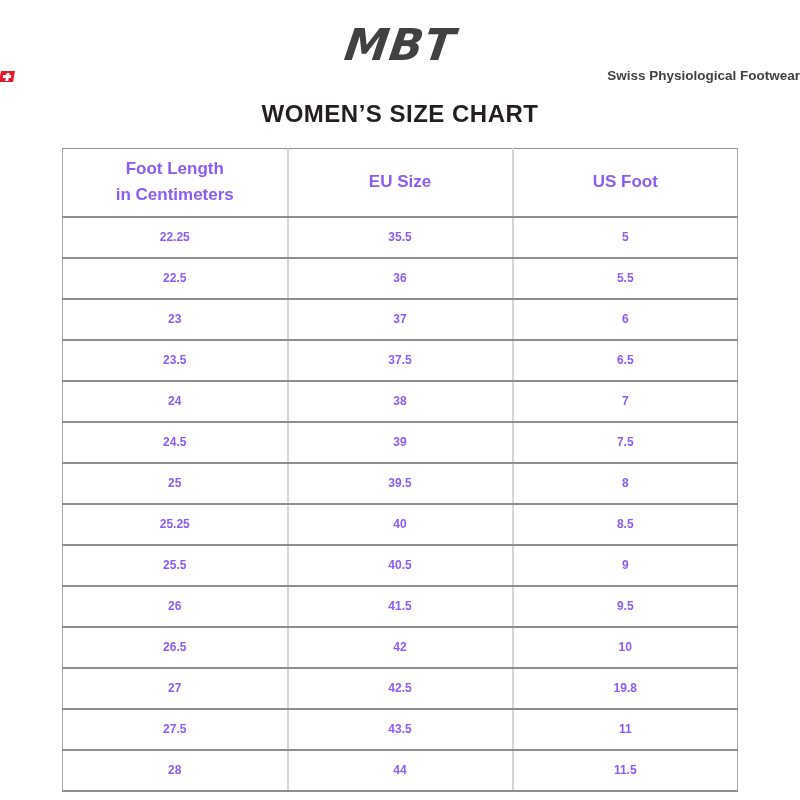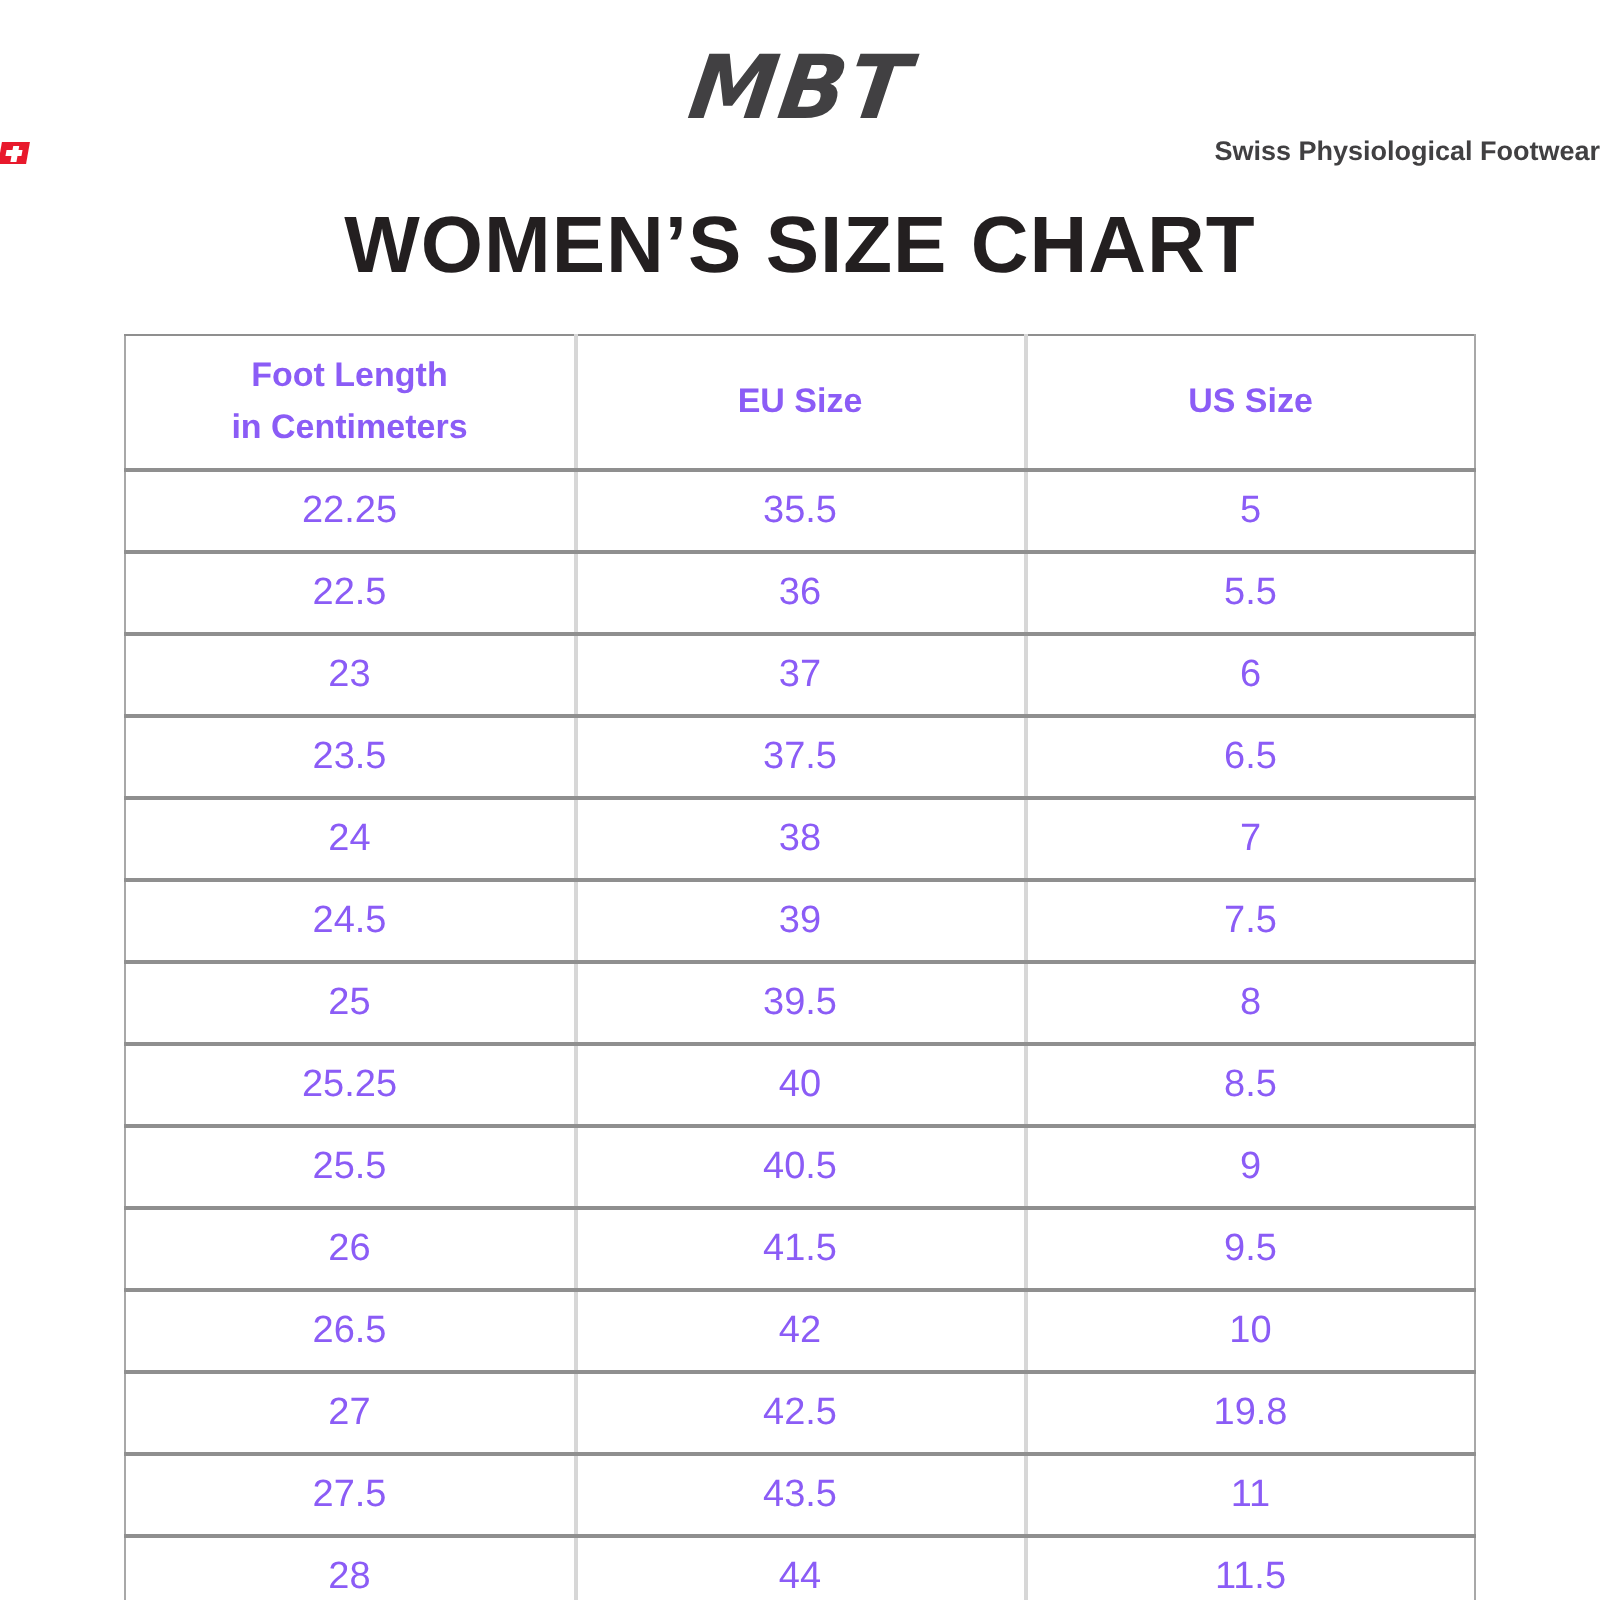--- a/index.html
+++ b/index.html
@@ -62,21 +62,21 @@
   .flag .cross-h {
     position: absolute;
     left: 3px; top: 4px;
     width: 8px; height: 3px;
     background: #ffffff;
   }
   
   .title {
     margin: 16px 0 10px 0;
     text-align: center;
-    font-size: 40px;
+    font-size: 24px;
     font-weight: bold;
     letter-spacing: 0.5px;
     color: #231f20;
     line-height: 1.15;
   }
   
   table.size-table {
     width: 676px;
     margin: 21px auto 0 auto;
     border-collapse: collapse;
@@ -100,22 +100,22 @@
   .size-table td:last-child { border-right: 1px solid #a8a8a8; }
   .size-table thead th { border-top: 1px solid #8f8f8f; }
   .size-table th {
     height: 68px;
     font-size: 17px;
     font-weight: bold;
     line-height: 1.55;
   }
   .size-table td {
     height: 41px;
-    font-size: 19px;
-    font-weight: normal;
+    font-size: 12px;
+    font-weight: bold;
   }
 </style>
 </head>
 <body>
 
 <div class="page">
 
   <header class="brand">
     <div class="logo">MBT</div>
     <div class="tagline">
@@ -130,21 +130,21 @@
   <h1 class="title">WOMEN’S SIZE CHART</h1>
 
   <table class="size-table">
     <thead>
       <tr>
         <th>
           <div>Foot Length</div>
           <div>in Centimeters</div>
         </th>
         <th>EU Size</th>
-        <th>US Size</th>
+        <th>US Foot</th>
       </tr>
     </thead>
     <tbody>
 
         <tr>
           <td>22.25</td>
           <td>35.5</td>
           <td>5</td>
         </tr>
 

